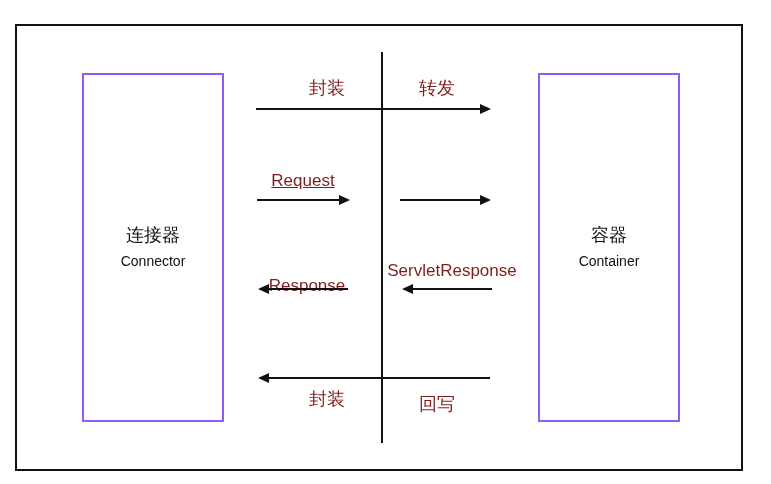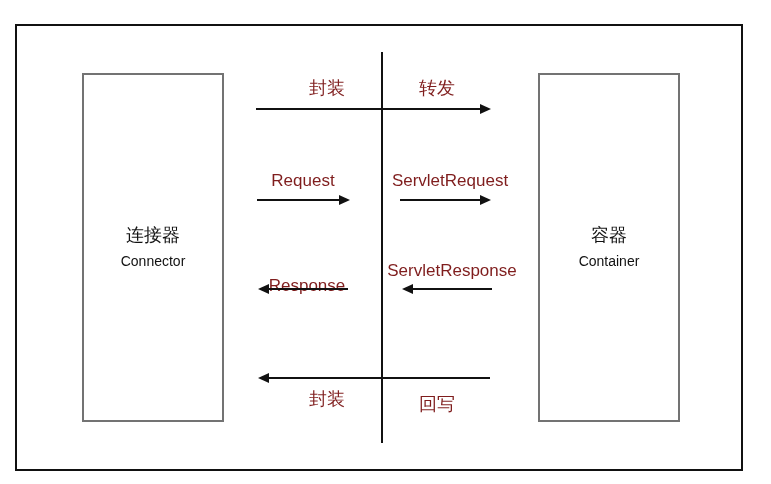--- a/index.html
+++ b/index.html
@@ -19,21 +19,21 @@
     position: absolute;
     left: 15px; top: 24px;
     width: 728px; height: 447px;
     border: 2px solid #111111;
     background: #ffffff;
   }
   .node-box {
     position: absolute;
     top: 73px;
     width: 142px; height: 349px;
-    border: 2px solid #737373;
+    border: 2px solid #8b5cf6;
     background: #ffffff;
     display: flex;
     flex-direction: column;
     align-items: center;
     justify-content: center;
   }
   .node-box.left  { left: 82px; }
   .node-box.right { left: 538px; }
   .node-title-zh {
     font-size: 18px;
@@ -99,24 +99,23 @@
     <div class="node-title-zh">容器</div>
     <div class="node-title-en">Container</div>
   </div>
 
   <div class="divider"></div>
 
   <div class="arrow head-right" style="left:256px; top:108px; width:224px;"></div>
   <div class="flow-label zh" style="left:327px; top:78px;">封装</div>
   <div class="flow-label zh" style="left:437px; top:78px;">转发</div>
 
-  <div class="flow-label" style="left:303px; top:171px;">Request</div>
+  <div class="flow-label" style="left:303px; top:171px;text-decoration:underline;">Request</div>
   <div class="arrow head-right" style="left:257px; top:199px; width:82px;"></div>
 
-  <div class="flow-label" style="left:450px; top:171px;">ServletRequest</div>
   <div class="arrow head-right" style="left:400px; top:199px; width:80px;"></div>
 
   <div class="flow-label" style="left:307px; top:276px;">Response</div>
   <div class="arrow head-left" style="left:269px; top:288px; width:79px;"></div>
 
   <div class="flow-label" style="left:452px; top:261px;">ServletResponse</div>
   <div class="arrow head-left" style="left:413px; top:288px; width:79px;"></div>
 
   <div class="arrow head-left" style="left:269px; top:377px; width:221px;"></div>
   <div class="flow-label zh" style="left:327px; top:389px;">封装</div>

